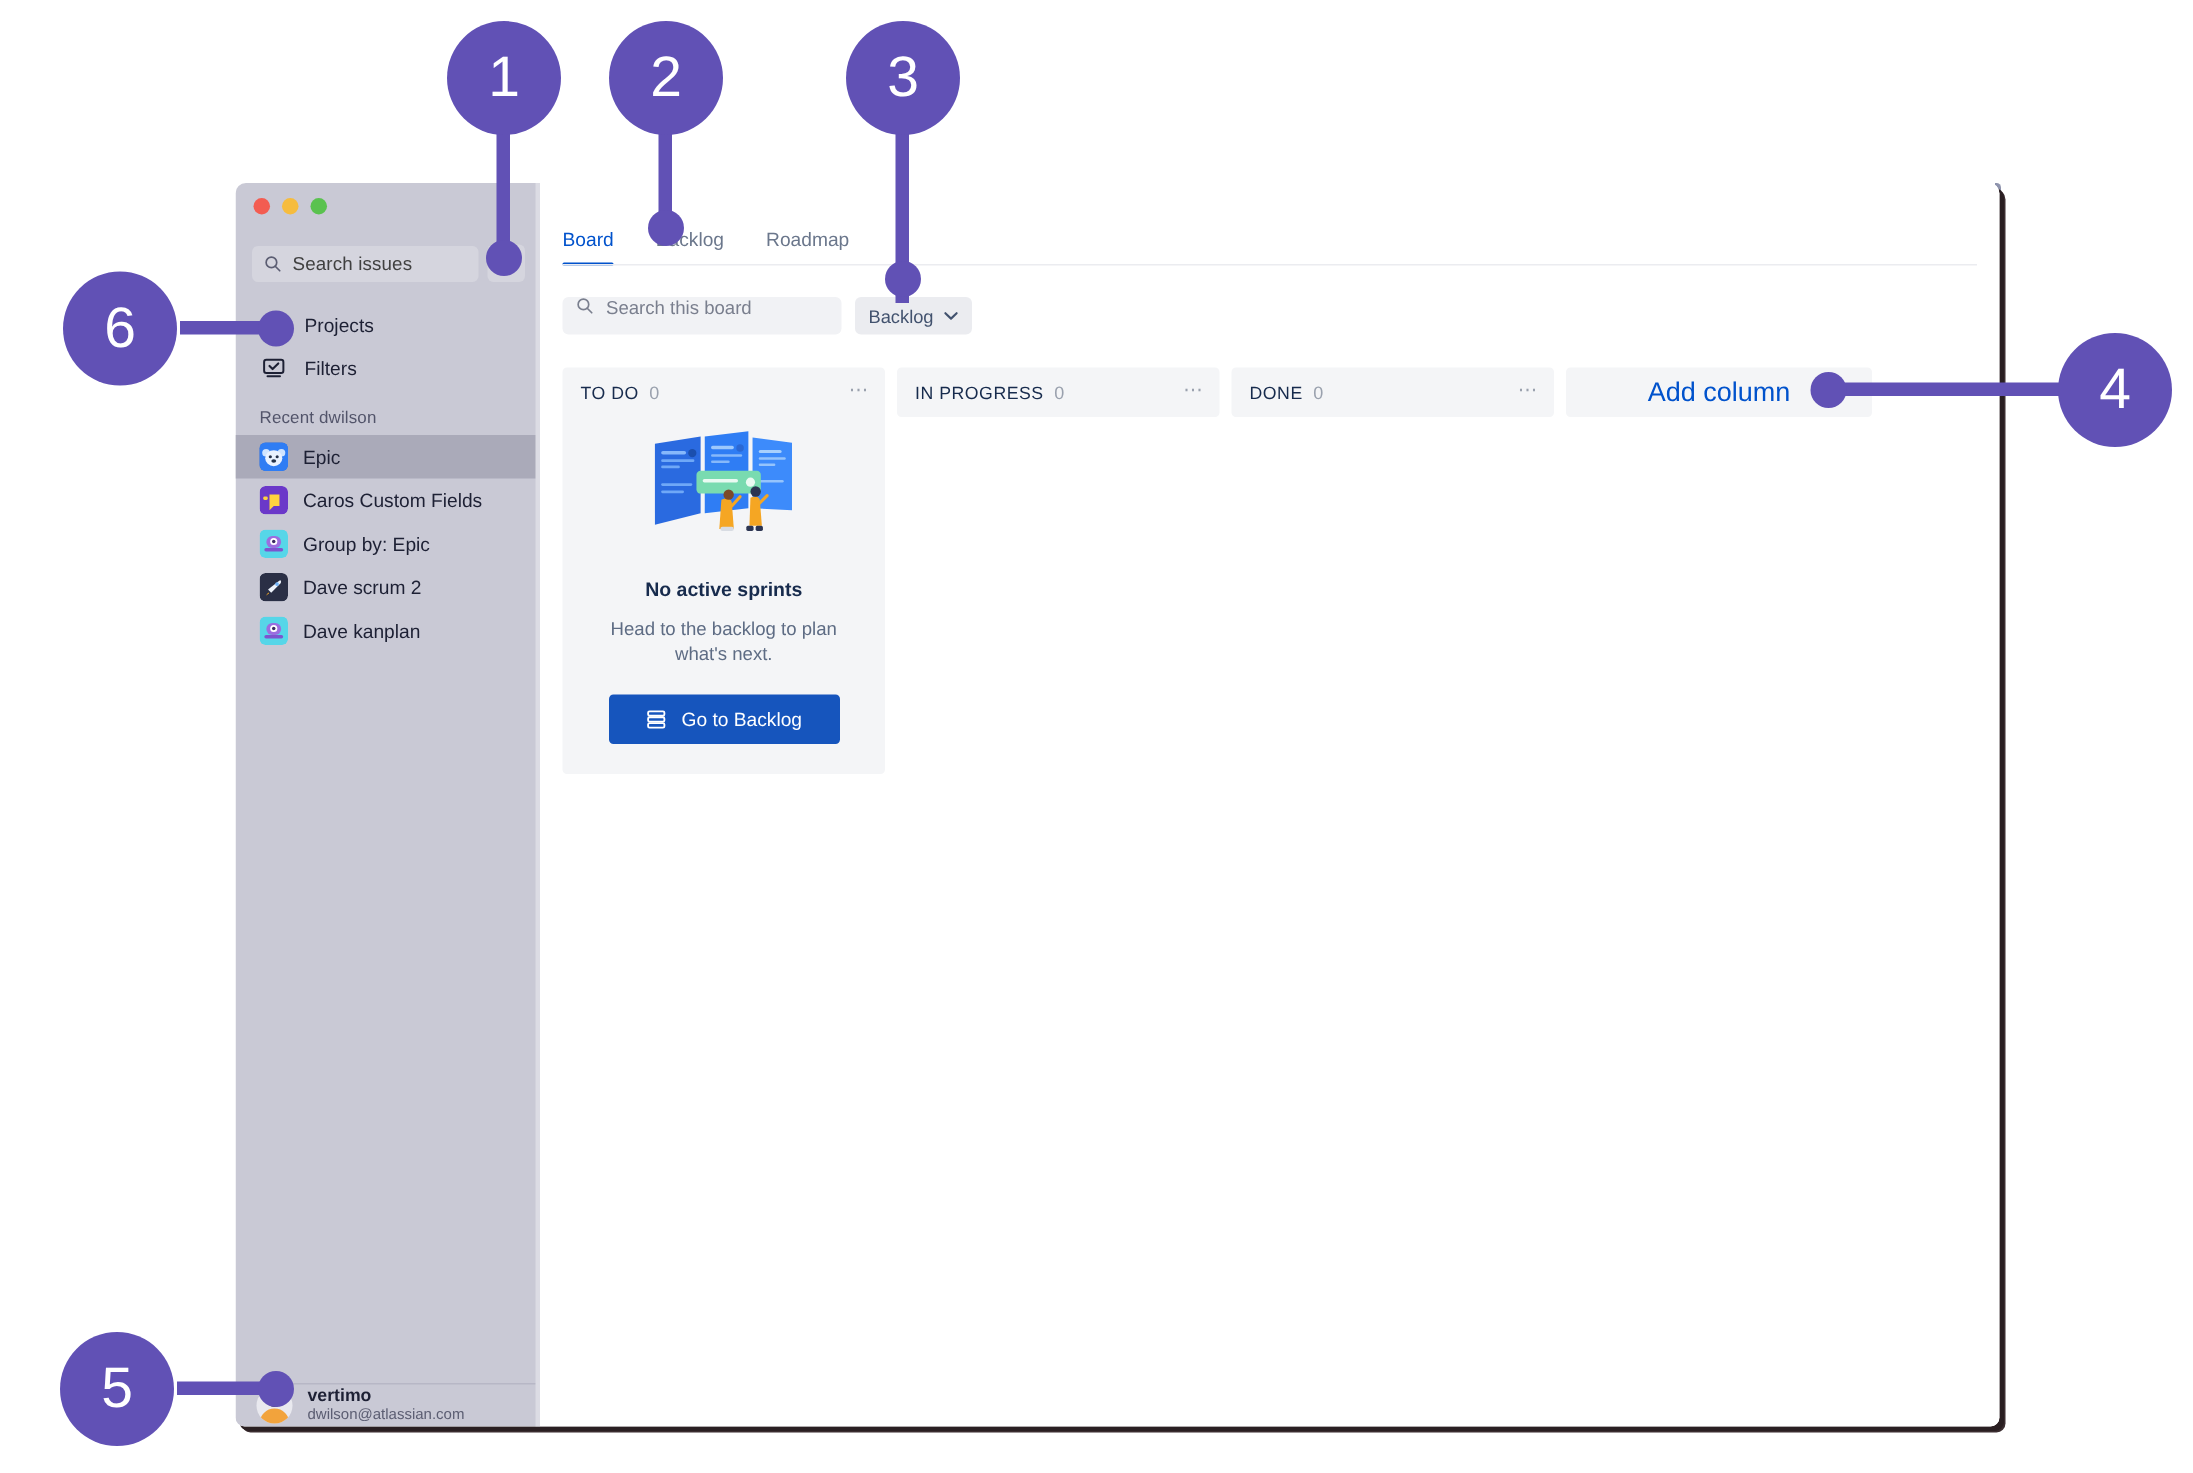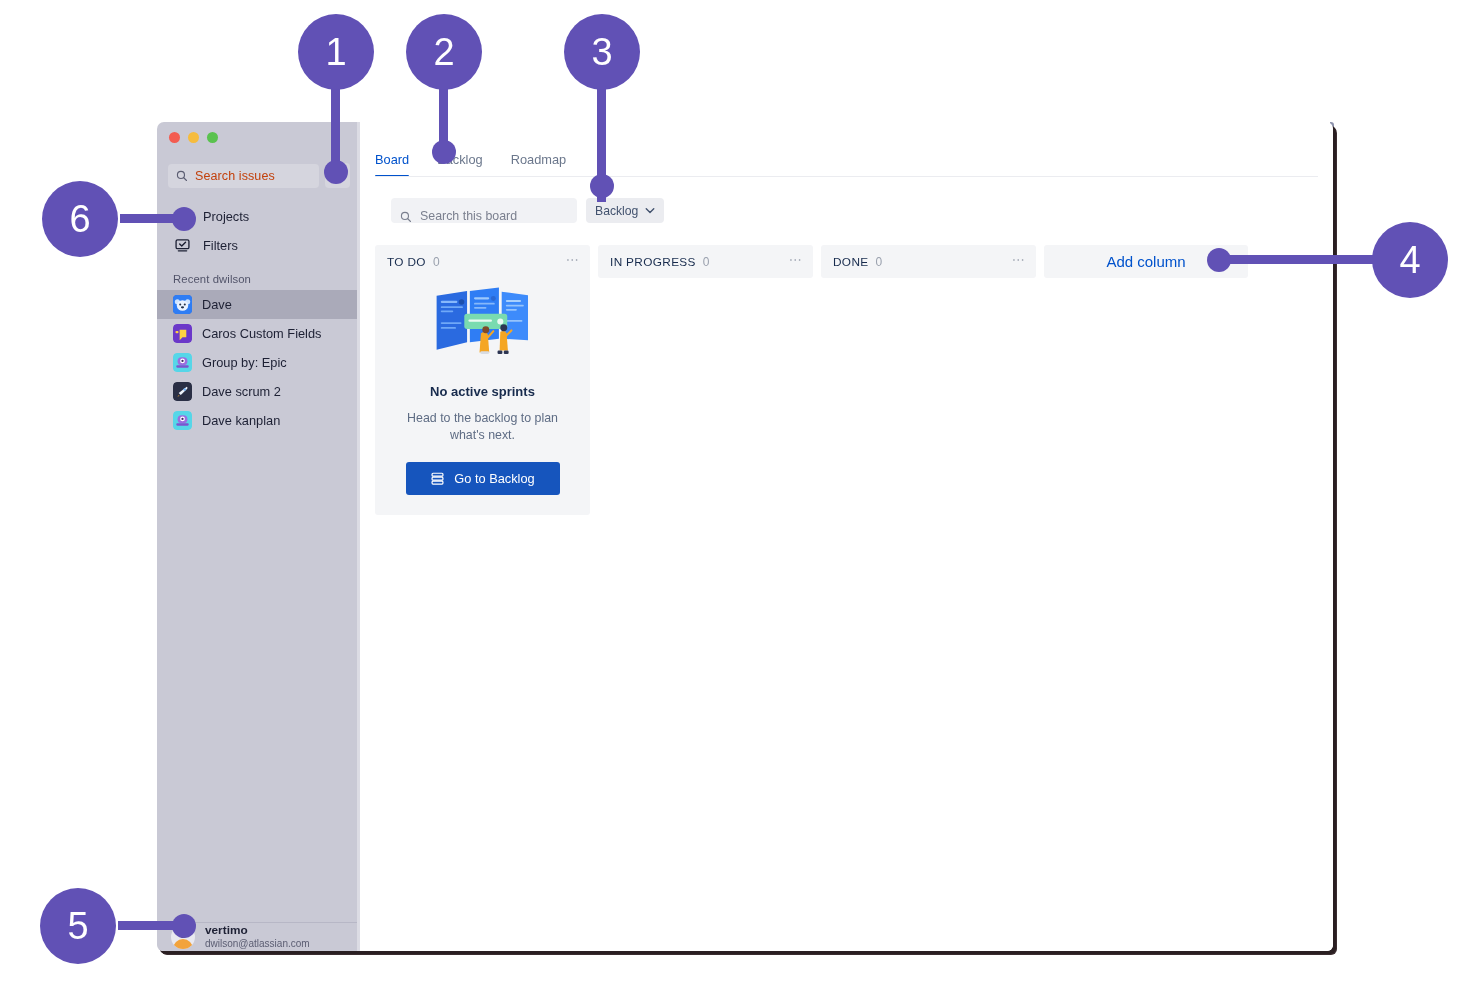--- a/index.html
+++ b/index.html
@@ -65,21 +65,21 @@
   }
   #sidebar-search {
     flex: 1 1 auto;
     height: 24px;
     background: #d5d5de;
     border: none; border-radius: 4px;
     display: flex; align-items: center;
     padding-left: 8px; gap: 7px;
   }
   #sidebar-search .ph {
-    font-size: 12.5px; color: #c2410c; letter-spacing: .1px;
+    font-size: 12.5px; color: #404040; letter-spacing: .1px;
   }
   #add-btn {
     width: 25px; height: 25px;
     background: #d5d5de; border-radius: 4px;
     display: flex; align-items: center; justify-content: center;
     color: #42526e; font-size: 17px; line-height: 1;
     cursor: pointer;
   }
 
   #nav-primary { margin-top: 14px; }
@@ -165,22 +165,22 @@
     bottom: 0; height: 1.5px; background: #ebecf0;
   }
 
   #board-toolbar {
     display: flex; align-items: center; gap: 9px;
     padding: 21px 0 0 15px;
   }
   #board-search {
     width: 186px; height: 25px;
     background: #f1f2f5; border-radius: 4px;
-    display: flex; align-items: flex-end; gap: 8px;
-    padding-left: 9px; cursor: text; margin-left: 16px;
+    display: flex; align-items: flex-start; gap: 8px;
+    padding-left: 9px; cursor: text;
   }
   #board-search .ph { font-size: 12.4px; color: #7a7f8e; }
   #assignee-btn {
     height: 25px; background: #ebecf0; border-radius: 4px;
     display: flex; align-items: center; gap: 7px;
     padding: 0 9px; font-size: 12.2px;
     color: #42526e; cursor: pointer;
   }
 
   #columns {
@@ -217,21 +217,21 @@
     margin: 18px auto 0;
     width: 154px; height: 33px;
     background: #1655bd; border-radius: 3px;
     display: flex; align-items: center; justify-content: center;
     gap: 9px; color: #ffffff; font-size: 12.8px; cursor: pointer;
   }
   #add-column {
     width: 204px; height: 33px; background: #f4f5f7;
     border-radius: 3px;
     display: flex; align-items: center; justify-content: center;
-    font-size: 15px; color: #0052cc; cursor: pointer;
+    font-size: 18px; color: #0052cc; cursor: pointer;
   }
 
   
   .callout {
     position: absolute;
     width: 76px; height: 76px; border-radius: 50%;
     background: #6151b5;
     color: #ffffff; font-size: 38px;
     display: flex; align-items: center; justify-content: center;
     font-family: "Liberation Sans", sans-serif;
@@ -305,21 +305,21 @@
             <svg width="19" height="19" viewBox="0 0 20 20">
               <rect width="20" height="20" rx="4" fill="#2f7df4"></rect>
               <circle cx="4.6" cy="7.2" r="2.7" fill="#cfe4ff"></circle>
               <circle cx="15.4" cy="7.2" r="2.7" fill="#cfe4ff"></circle>
               <ellipse cx="10" cy="11" rx="6" ry="5.6" fill="#e9f2ff"></ellipse>
               <circle cx="7.6" cy="10" r="1.1" fill="#24324a"></circle>
               <circle cx="12.4" cy="10" r="1.1" fill="#24324a"></circle>
               <ellipse cx="10" cy="13" rx="1.7" ry="1.2" fill="#24324a"></ellipse>
             </svg>
           </span>
-          <span>Dave</span>
+          <span>Epic</span>
         </div>
 
         <div class="proj-item">
           <span class="proj-ico">
             <svg width="19" height="19" viewBox="0 0 20 20">
               <rect width="20" height="20" rx="4" fill="#6b38c9"></rect>
               <path d="M7 6 h7 v8 h-4 l-3 3 z" fill="#ffd23f"></path>
               <rect x="2.6" y="7.4" width="3.2" height="2.4" rx="1" fill="#ffd23f"></rect>
             </svg>
           </span>

